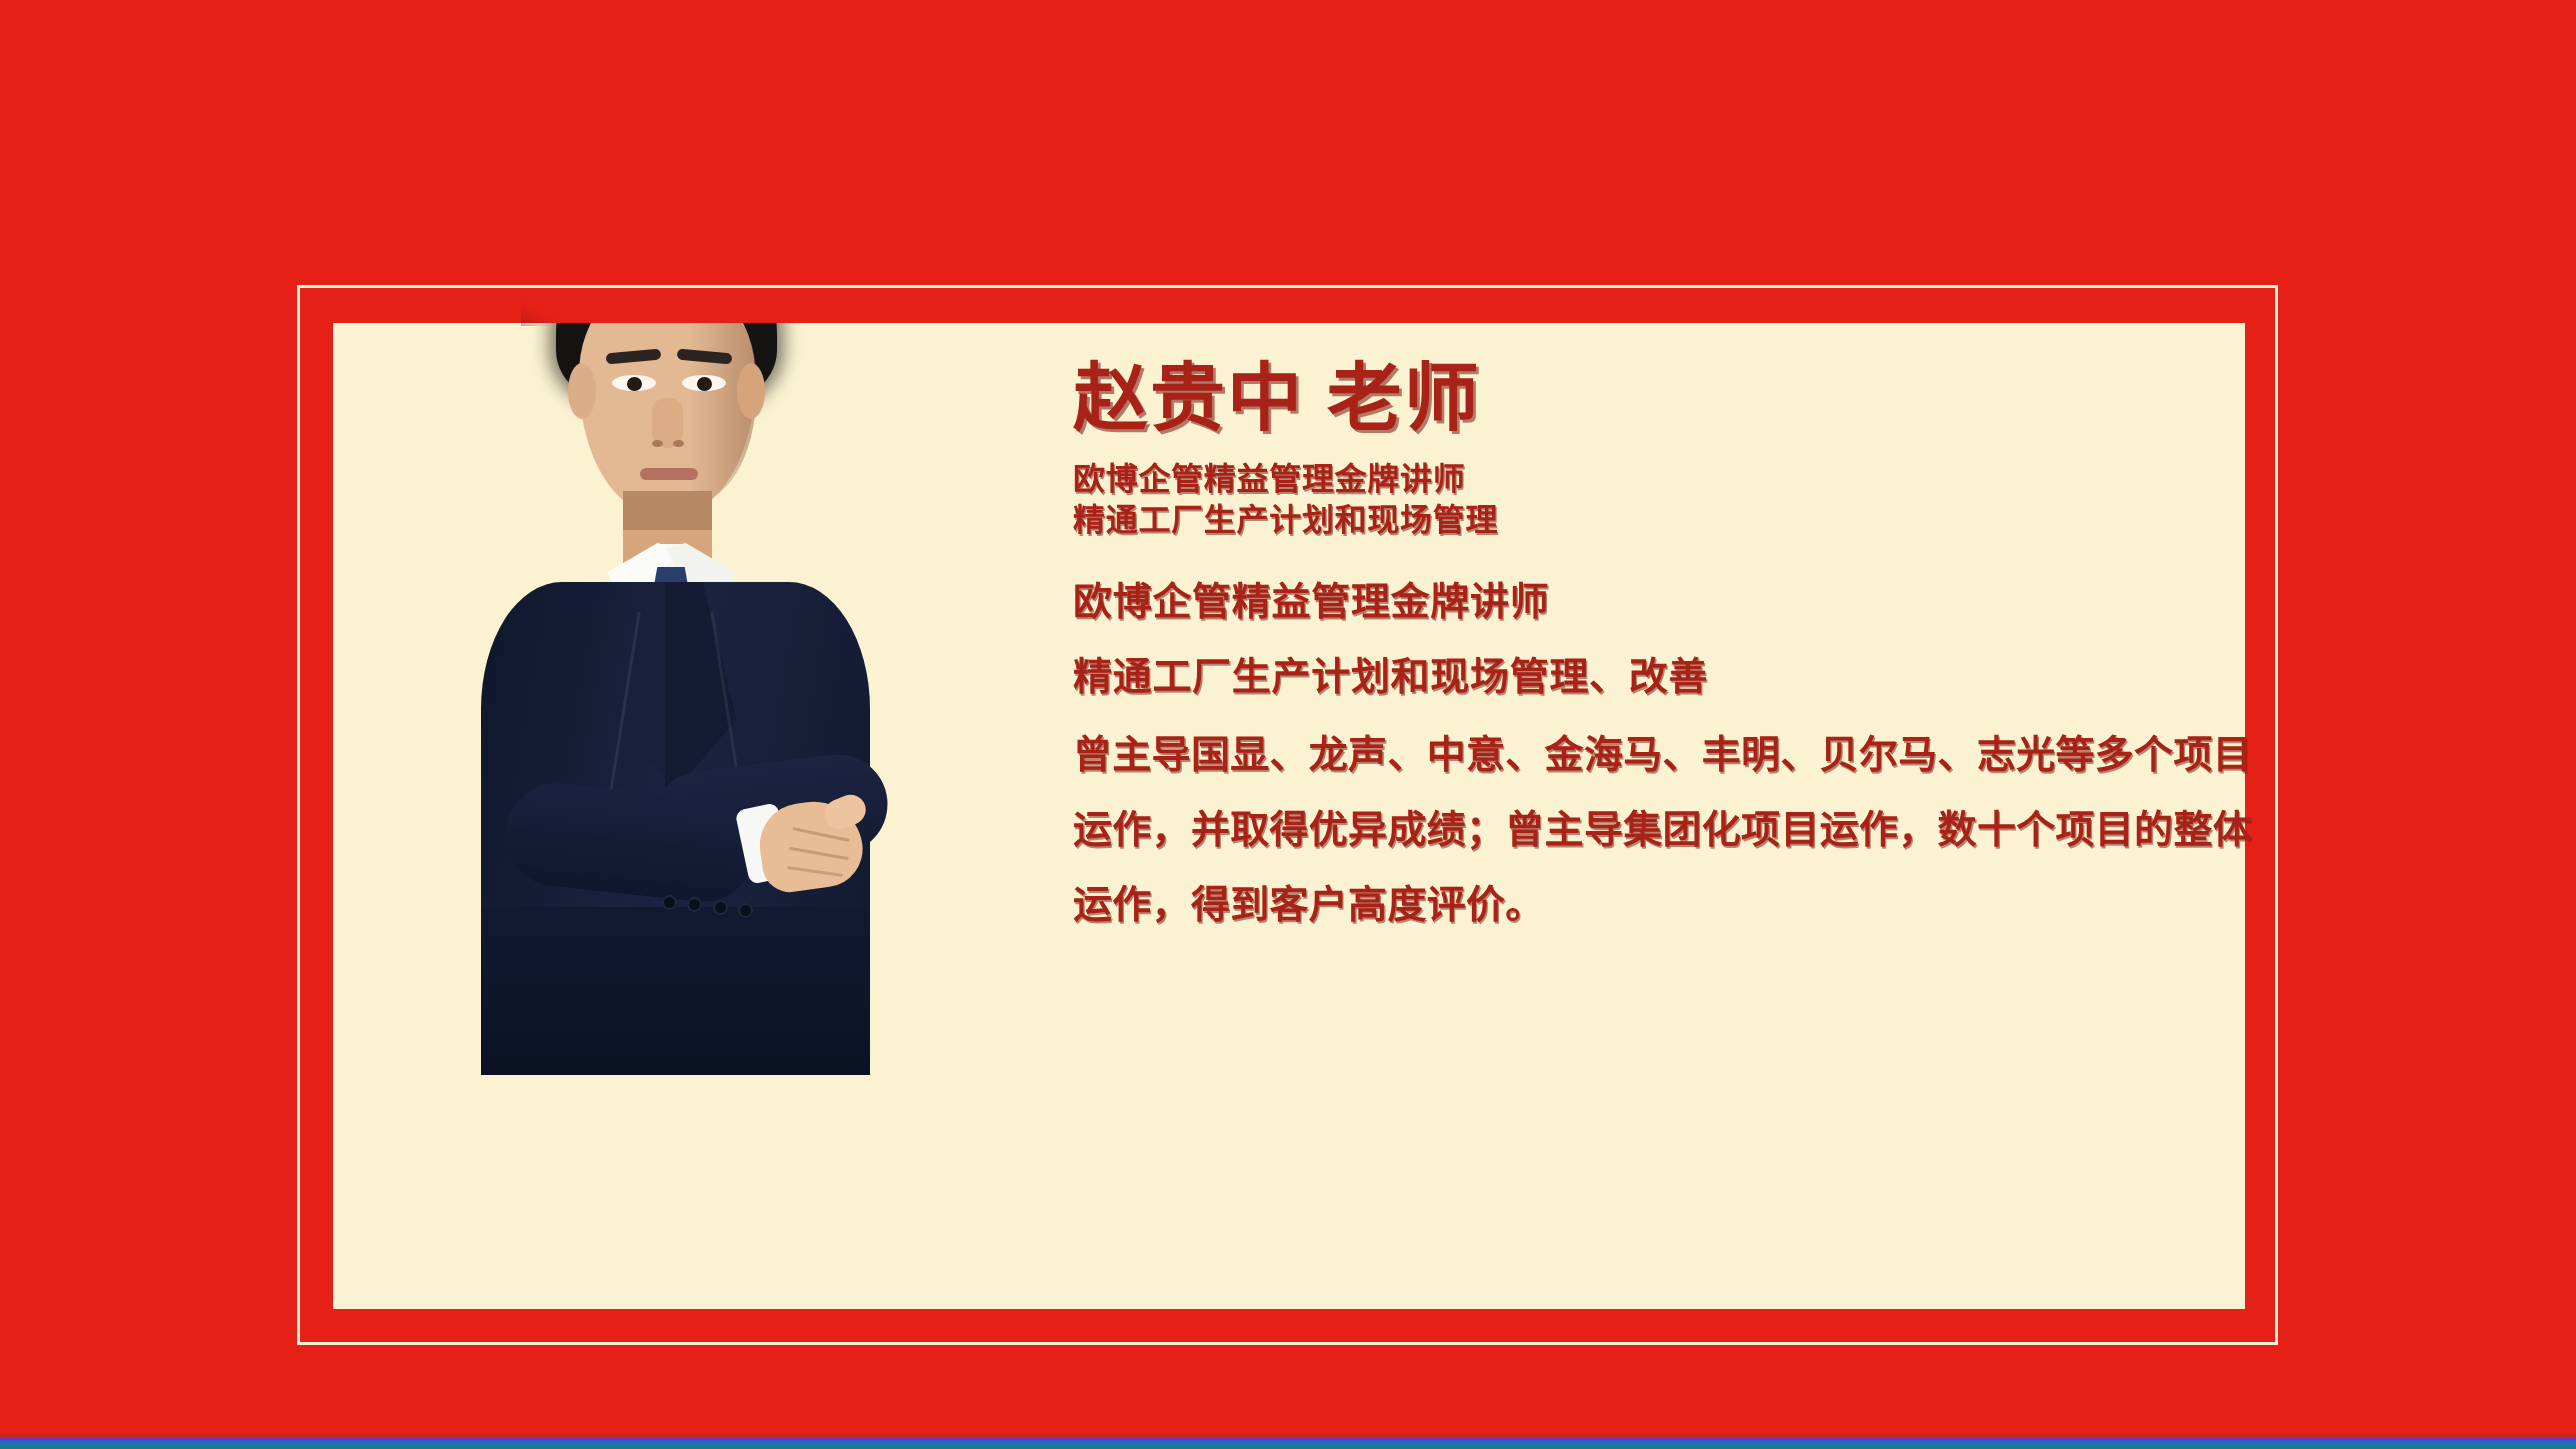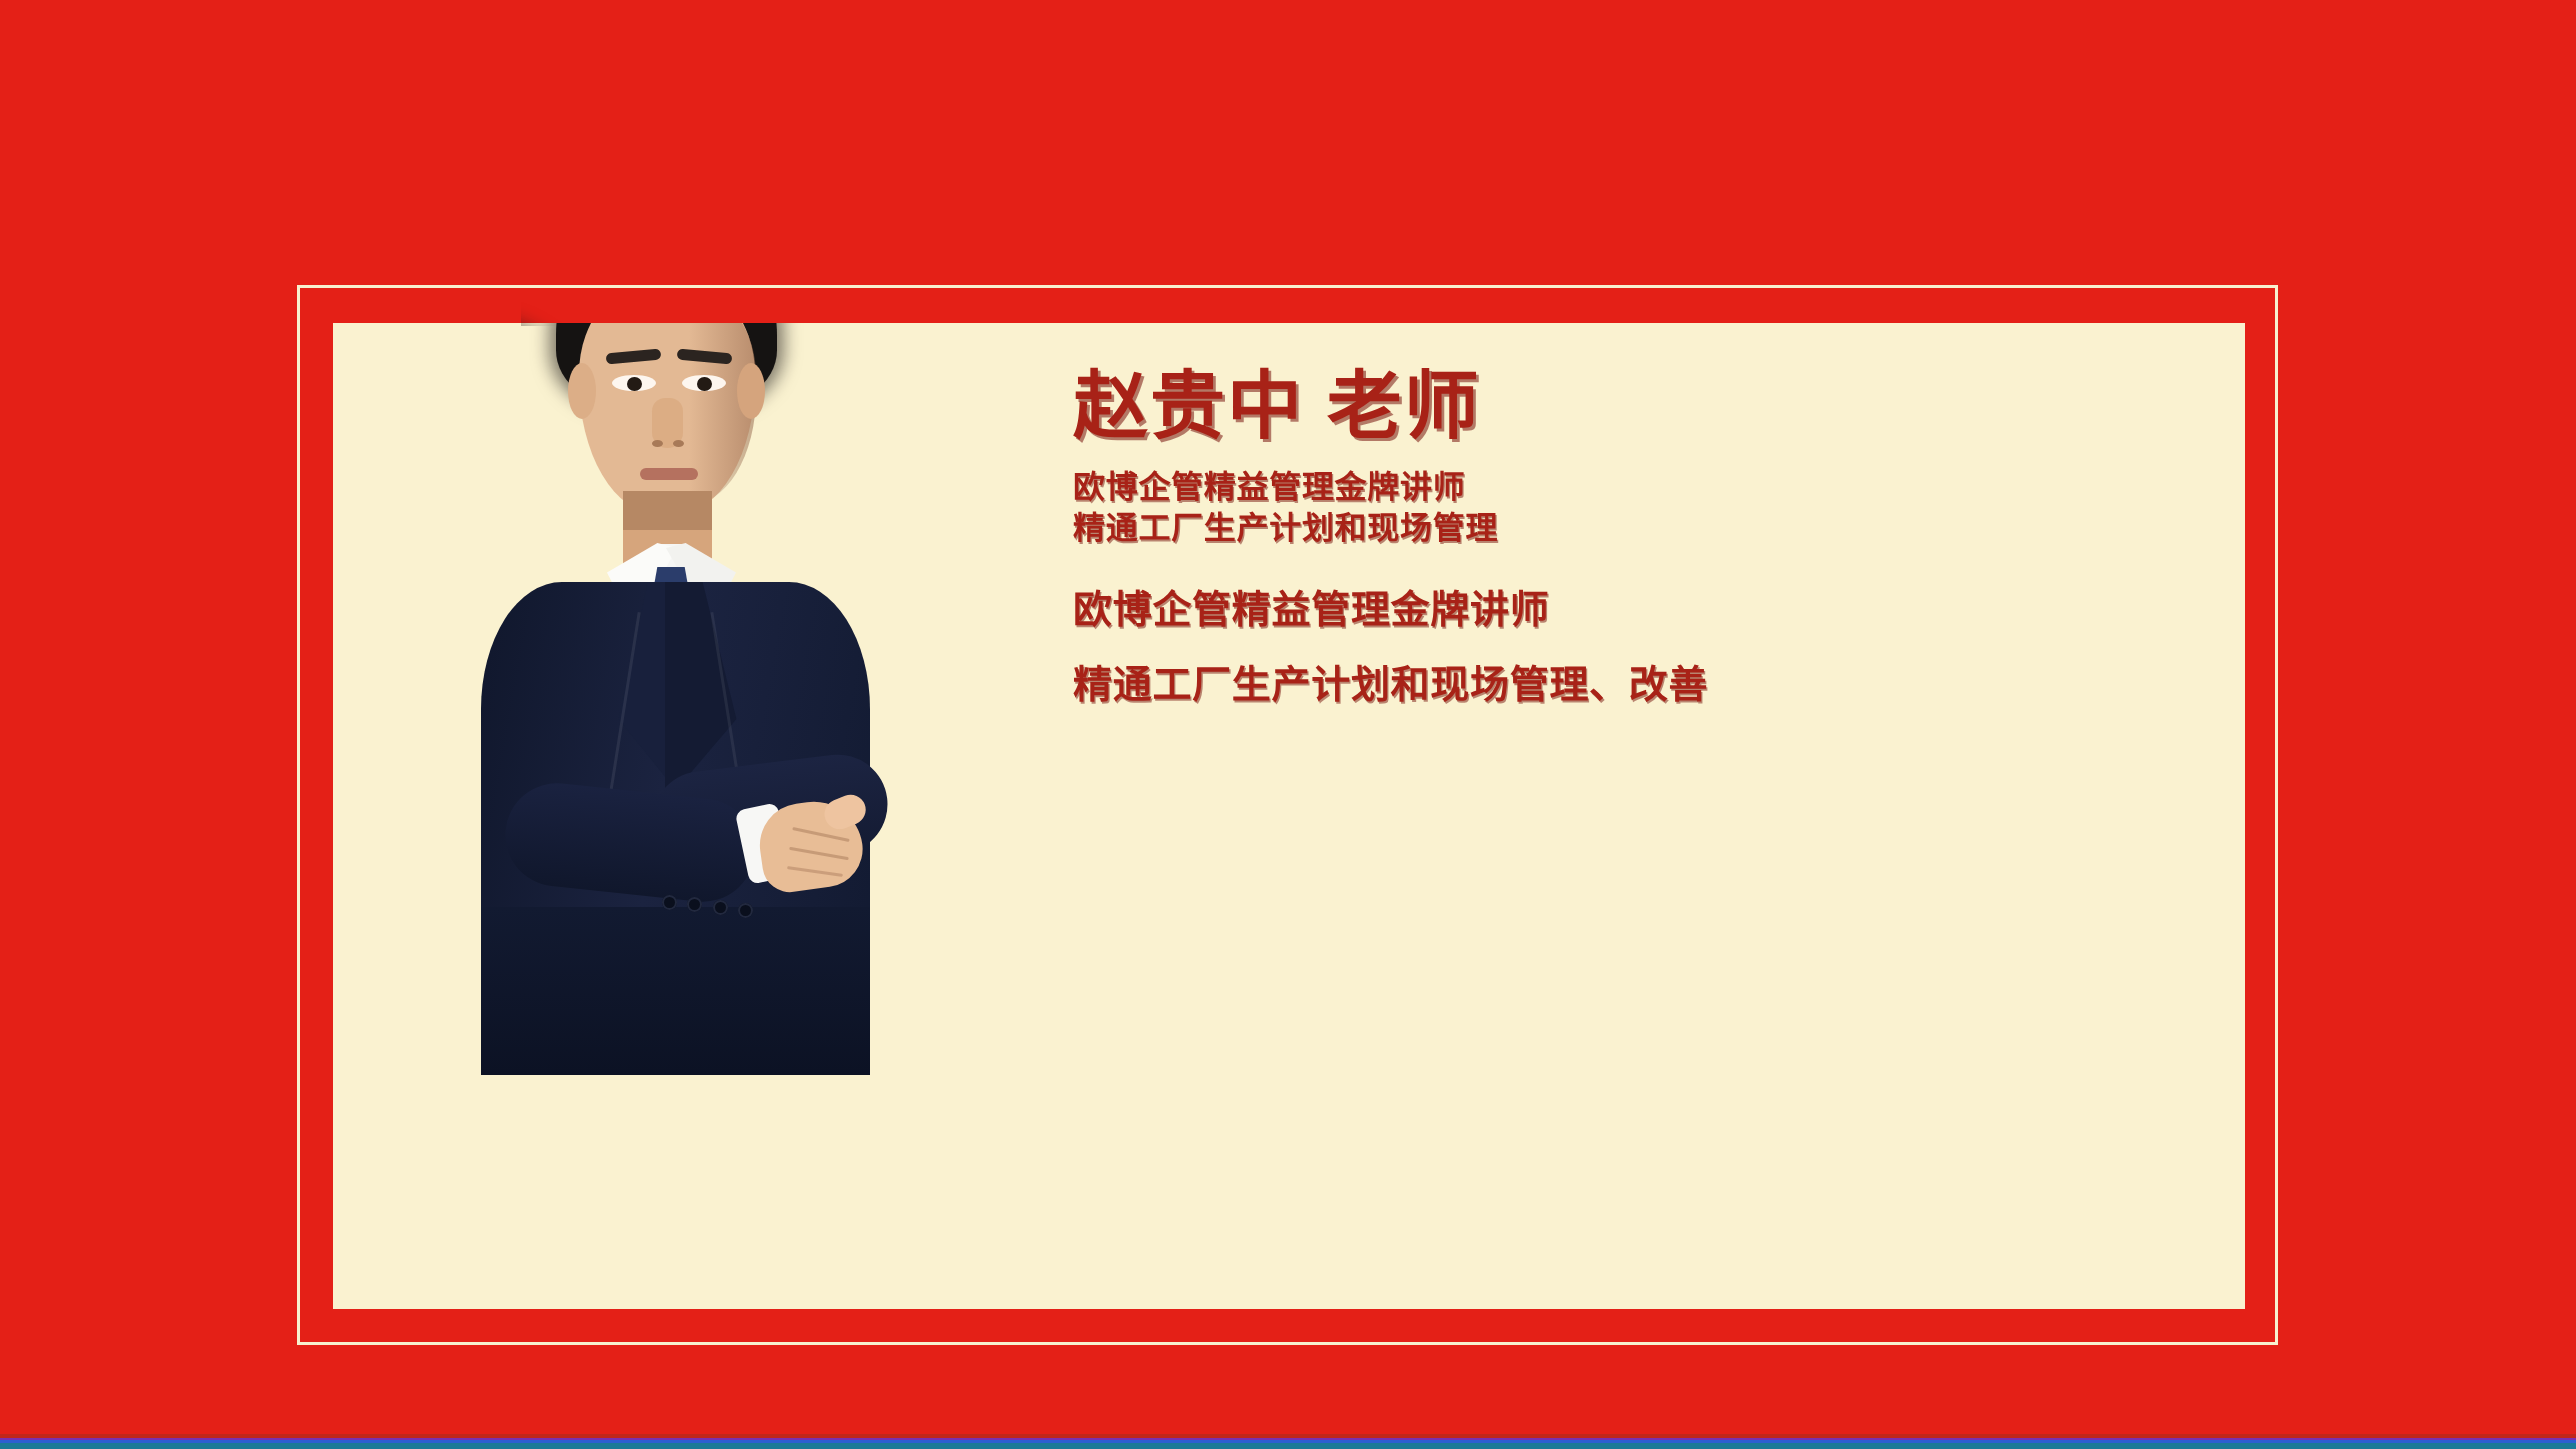--- a/index.html
+++ b/index.html
@@ -200,21 +200,21 @@
          box-shadow: inset 0 0 0 2px #22293f; }
   .btn1 { left: 141px; top: 686px; }
   .btn2 { left: 166px; top: 688px; }
   .btn3 { left: 192px; top: 691px; }
   .btn4 { left: 217px; top: 694px; }
 
   
   .text-col {
     position: absolute;
     left: 1073px;
-    top: 362px;
+    top: 354px;
     width: 1181px;
     color: #a82217;
   }
   .name-title {
     font-size: 75px;
     font-weight: 700;
     line-height: 1.18;
     letter-spacing: 2px;
     margin: 0 0 16px 0;
     text-shadow: 2.7px 3.4px 0 rgba(120,22,14,0.55);
@@ -333,20 +333,21 @@
     <ul class="creds">
       <li>欧博企管精益管理金牌讲师</li>
       <li>精通工厂生产计划和现场管理</li>
     </ul>
 
     <ul class="skills">
       <li>欧博企管精益管理金牌讲师</li>
       <li>精通工厂生产计划和现场管理、改善</li>
     </ul>
 
+    <p class="bio">曾主导国显、龙声、中意、金海马、丰明、贝尔马、志光等多个项目运作，并取得优异成绩；曾主导集团化项目运作，数十个项目的整体运作，得到客户高度评价。</p>
   </div>
 
   <div class="bottom-strip">
     <div class="strip-a"></div>
     <div class="strip-b"></div>
     <div class="strip-c"></div>
     <div class="strip-d"></div>
   </div>
 
 </div>

